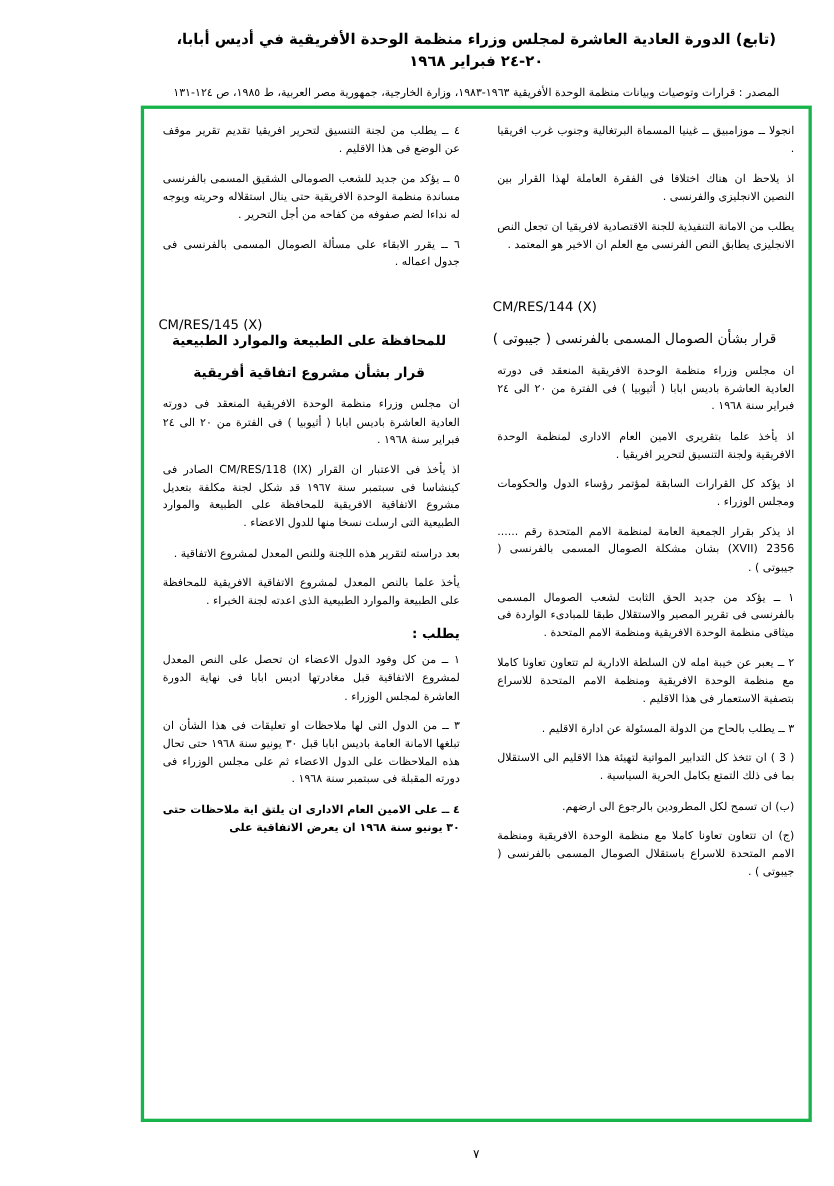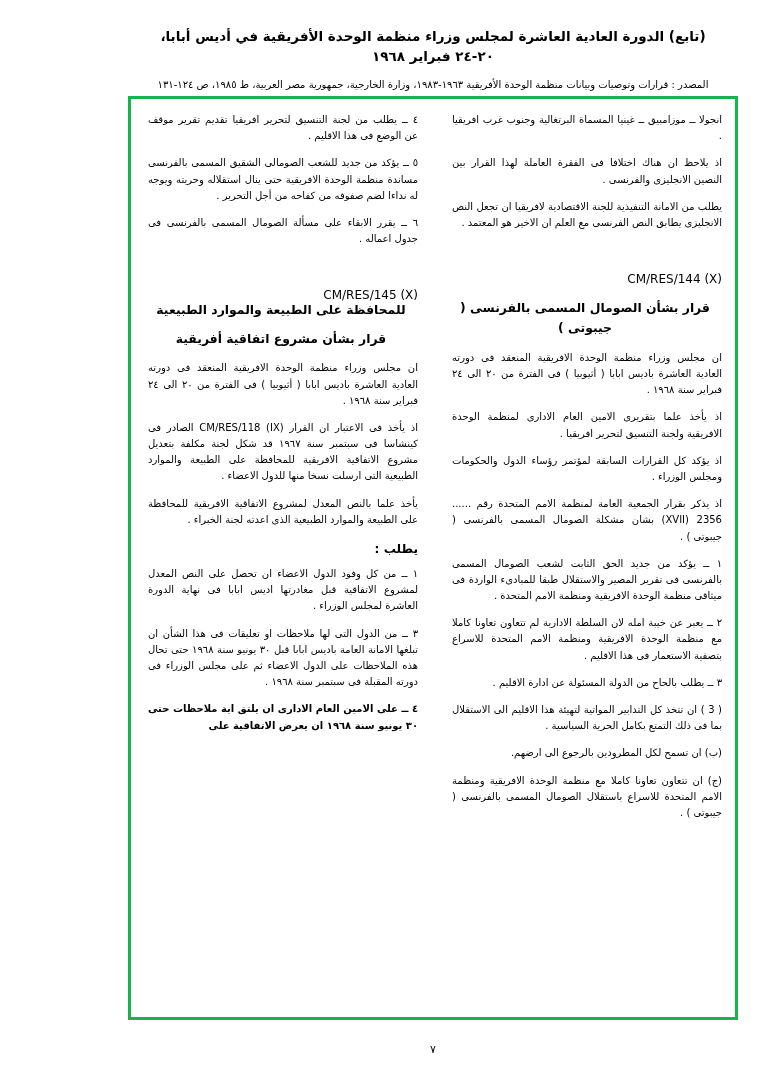--- a/index.html
+++ b/index.html
@@ -63,28 +63,27 @@
   .para {
     font-size: 10px;
     line-height: 1.62;
     text-align: justify;
     margin: 0 0 11px 4px;
     letter-spacing: 0px;
   }
   .code {
     font-size: 12px;
     margin: 16px 0 10px 0;
-    text-align: right;
     direction: ltr;
     unicode-bidi: embed;
   }
   .heading {
     font-size: 12.4px;
-    font-weight: bold;
-    text-align: center;
+    font-weight: normal;
+    text-align: left;
     line-height: 1.6;
     margin: 12px 0 12px 0;
   }
   .subhead {
     font-size: 12.4px;
     font-weight: bold;
     text-align: center;
     margin: 14px 0 14px 0;
   }
   .bold-label {
@@ -149,20 +148,21 @@
 
       <div class="spacer-md"></div>
 
       <div class="code">CM/RES/145 (X)</div>
 
       <div class="subhead" style="margin-top:-10px;">للمحافظة على الطبيعة والموارد الطبيعية</div>
       <div class="subhead">قرار بشأن مشروع اتفاقية أفريقية</div>
 
       <p class="para">ان مجلس وزراء منظمة الوحدة الافريقية المنعقد فى دورته العادية العاشرة باديس ابابا ( أثيوبيا ) فى الفترة من ٢٠ الى ٢٤ فبراير سنة ١٩٦٨ .</p>
       <p class="para">اذ يأخذ فى الاعتبار ان القرار CM/RES/118 (IX) الصادر فى كينشاسا فى سبتمبر سنة ١٩٦٧ قد شكل لجنة مكلفة بتعديل مشروع الاتفاقية الافريقية للمحافظة على الطبيعة والموارد الطبيعية التى ارسلت نسخا منها للدول الاعضاء .</p>
+      <p class="para">بعد دراسته لتقرير هذه اللجنة وللنص المعدل لمشروع الاتفاقية .</p>
       <p class="para">يأخذ علما بالنص المعدل لمشروع الاتفاقية الافريقية للمحافظة على الطبيعة والموارد الطبيعية الذى اعدته لجنة الخبراء .</p>
 
       <div class="bold-label">يطلب :</div>
 
       <p class="para">١ ــ من كل وفود الدول الاعضاء ان تحصل على النص المعدل لمشروع الاتفاقية قبل مغادرتها اديس ابابا فى نهاية الدورة العاشرة لمجلس الوزراء .</p>
       <p class="para">٣ ــ من الدول التى لها ملاحظات او تعليقات فى هذا الشأن ان تبلغها الامانة العامة باديس ابابا قبل ٣٠ يونيو سنة ١٩٦٨ حتى تحال هذه الملاحظات على الدول الاعضاء ثم على مجلس الوزراء فى دورته المقبلة فى سبتمبر سنة ١٩٦٨ .</p>
       <p class="para bold">٤ ــ على الامين العام الادارى ان يلتق اية ملاحظات حتى ٣٠ يونيو سنة ١٩٦٨ ان يعرض الاتفاقية على</p>
     </div>
 
   </div>

